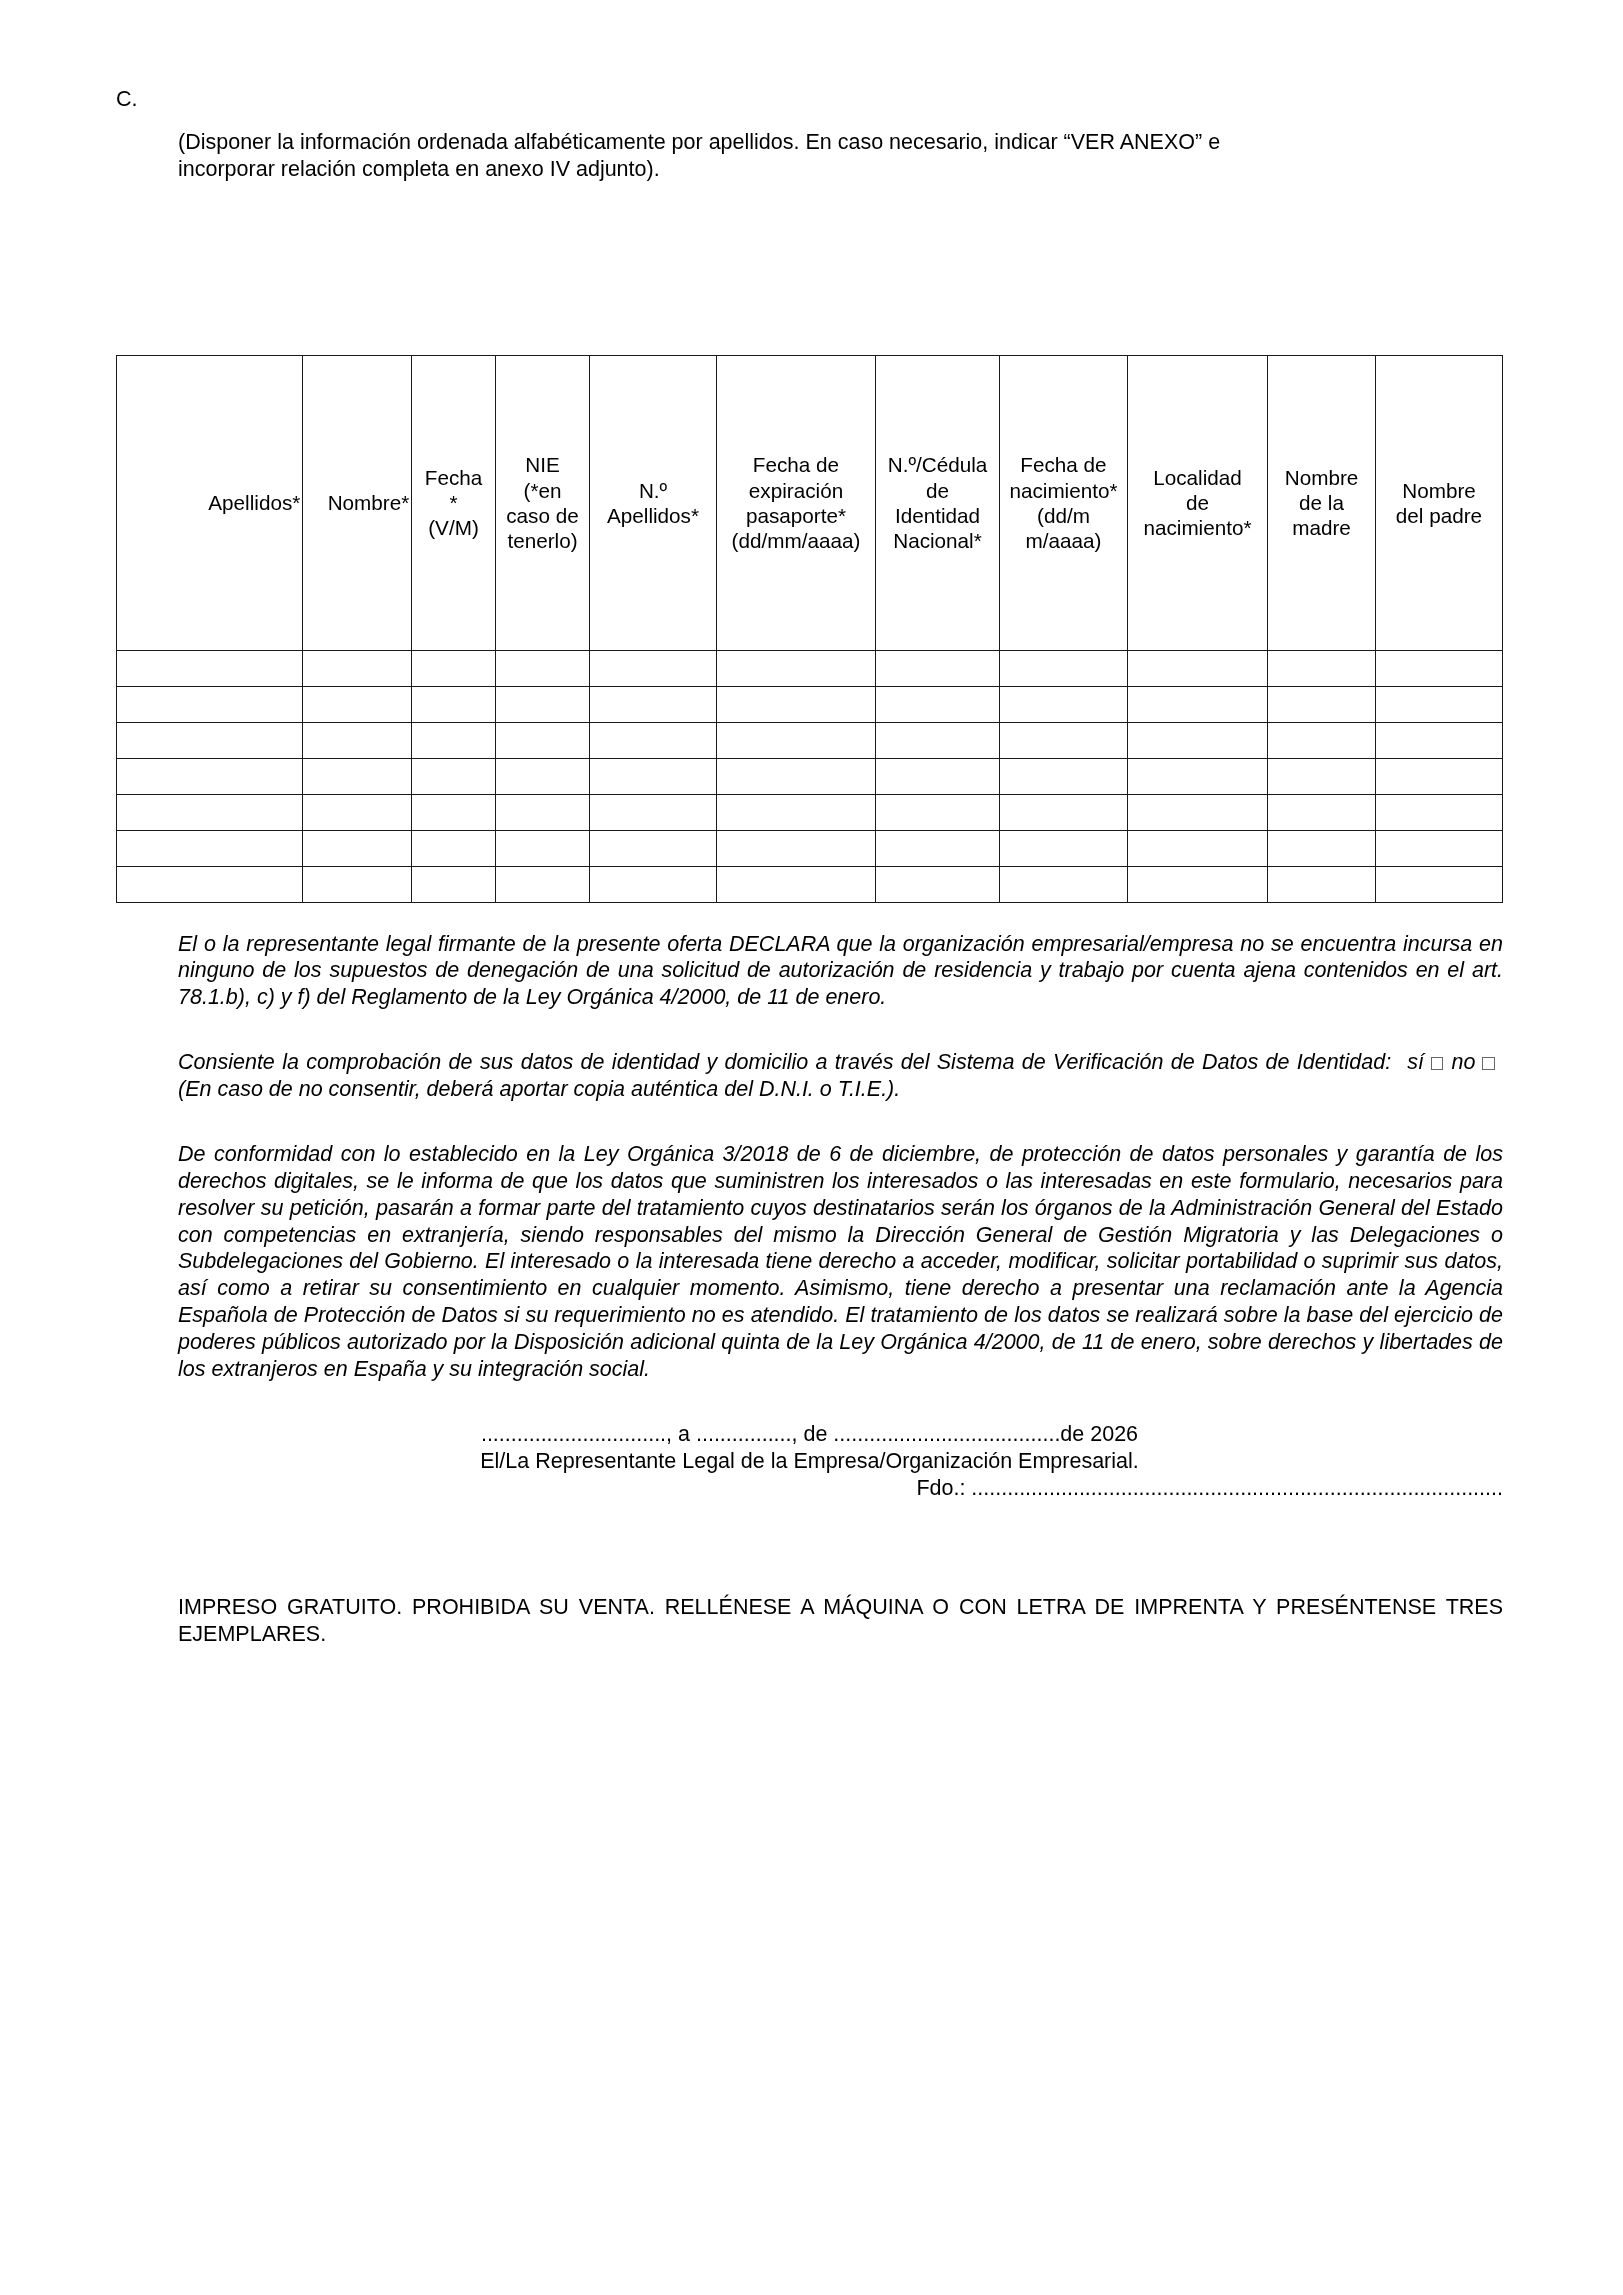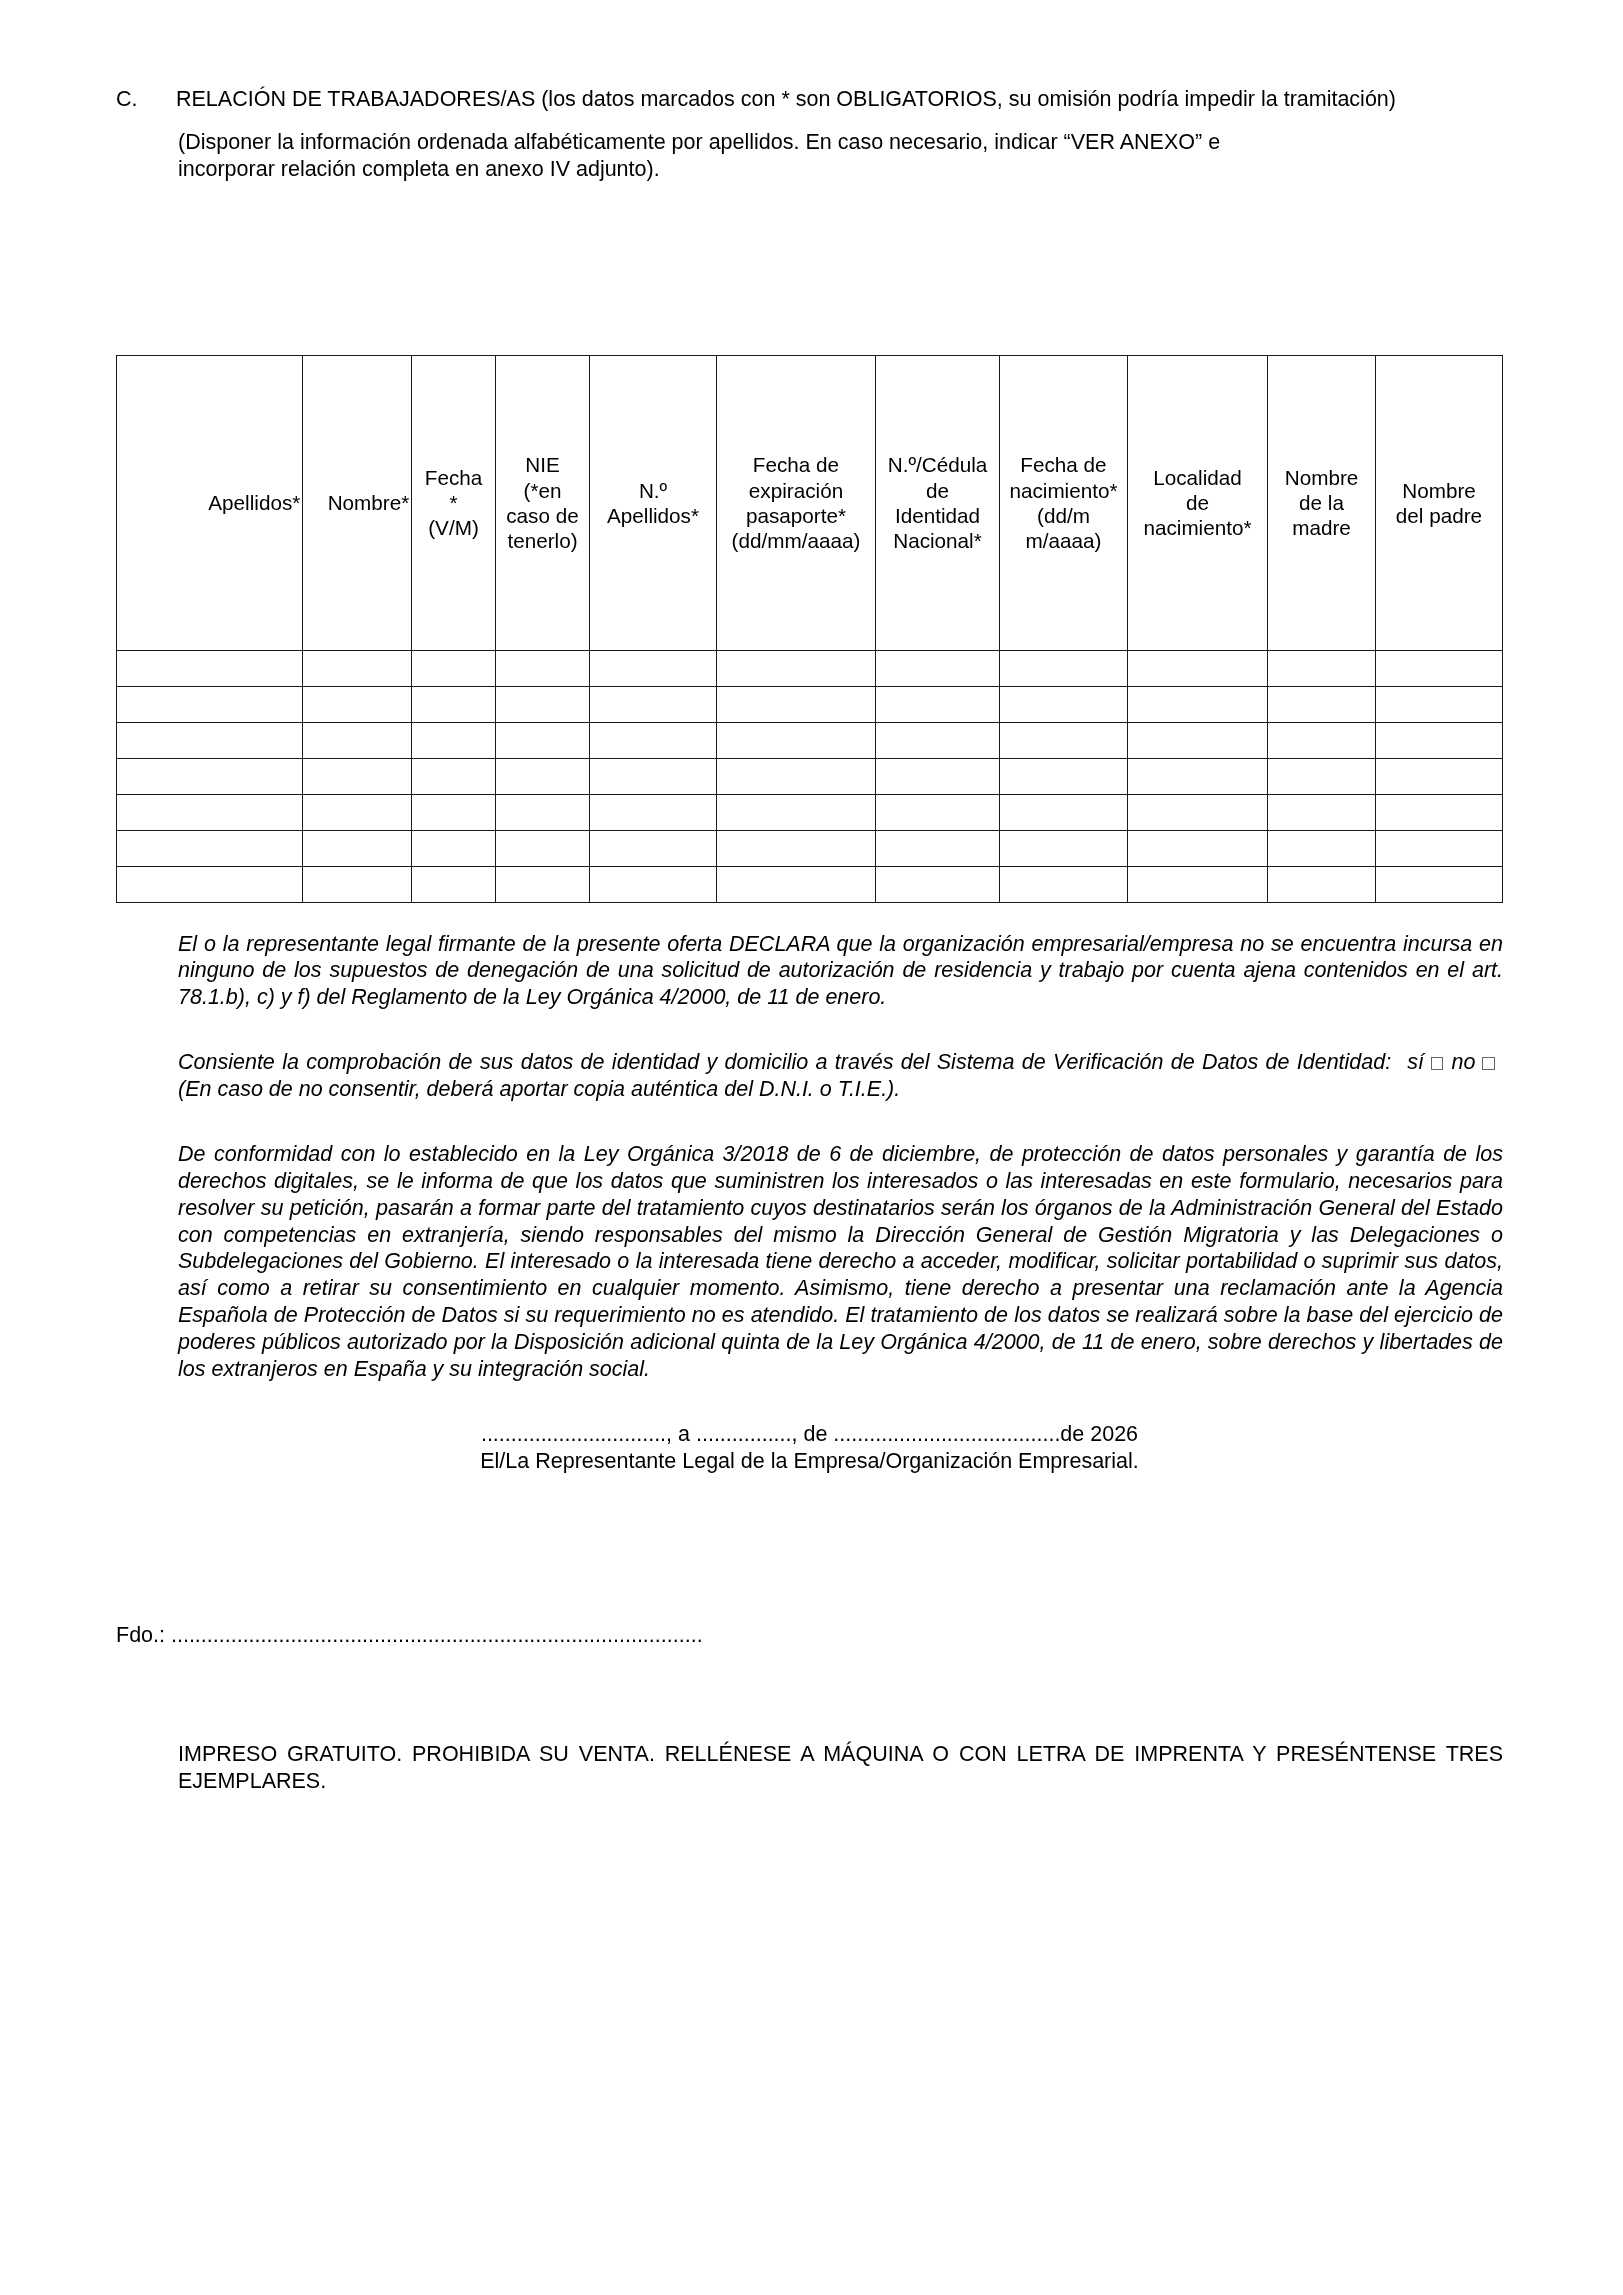--- a/index.html
+++ b/index.html
@@ -84,39 +84,37 @@
   }
   .consent-label {
     margin-left: 16px;
   }
   .date-block {
     margin-top: 38px;
     width: 1387px;
     text-align: center;
   }
   .signature-block {
-    margin-top: 147px;
-    width: 1387px;
-    text-align: left;
+    width: 1387px;
+    text-align: right;
   }
   .footer-para {
     margin: 93px 0 10px 62px;
     width: 1325px;
     text-align: justify;
   }
 </style>
 </head>
 <body>
 
 <div class="page">
   <div class="content">
 
     <div class="heading">
       <span class="hlabel">C.</span>
-      <span class="htitle">RELACIÓN DE TRABAJADORES/AS (los datos marcados con * son OBLIGATORIOS, su omisión podría impedir la tramitación)</span>
     </div>
 
     <p class="note">(Disponer la información ordenada alfabéticamente por apellidos. En caso necesario, indicar “VER ANEXO” e incorporar relación completa en anexo IV adjunto).</p>
 
     <table class="workers">
       <colgroup>
         <col style="width:186px">
         <col style="width:109px">
         <col style="width:84px">
         <col style="width:94px">

